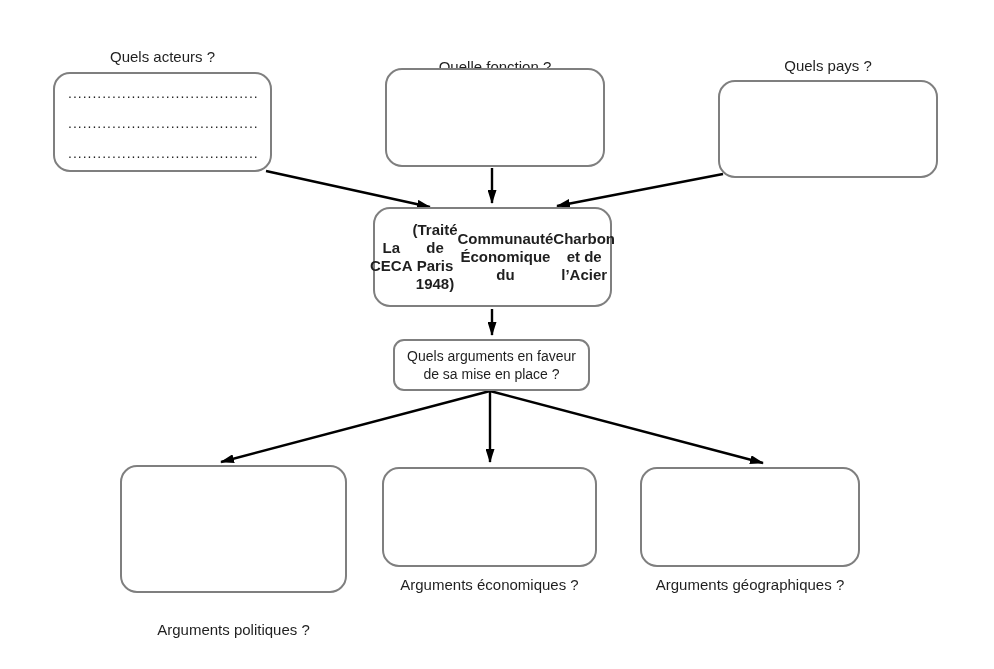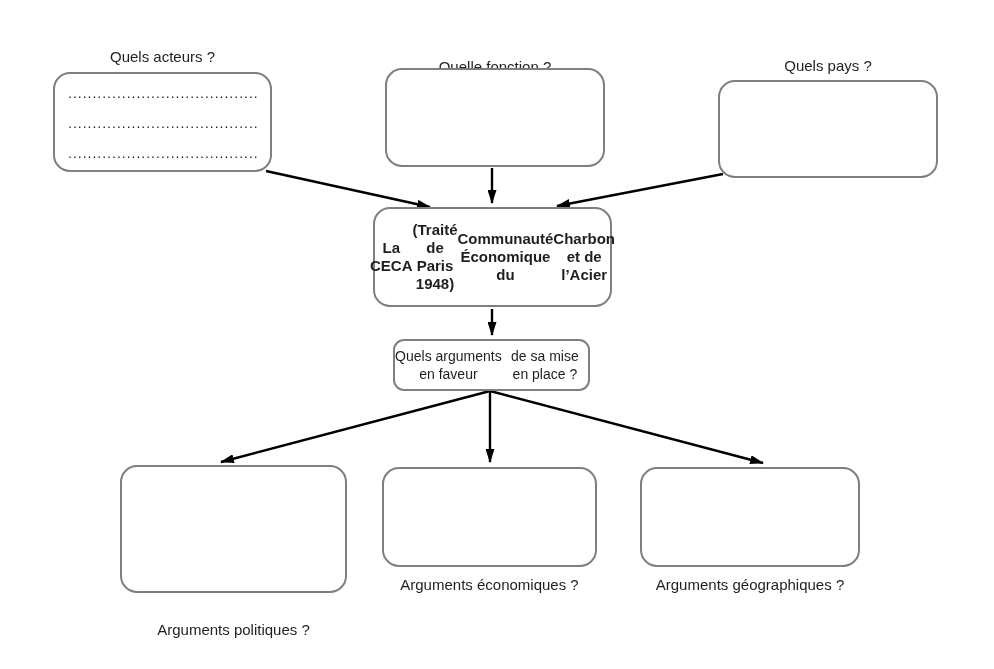--- a/index.html
+++ b/index.html
@@ -50,21 +50,21 @@
   .box-fonction  { left: 385px; top: 68px;  width: 220px; height: 99px;  }
   .box-pays      { left: 718px; top: 80px;  width: 220px; height: 98px;  }
   .box-ceca {
     left: 373px; top: 207px; width: 239px; height: 100px;
     display: flex; justify-content: center; align-items: center;
     font-weight: bold; font-size: 15px; line-height: 18px; text-align: center;
   }
   .box-args {
     left: 393px; top: 339px; width: 197px; height: 52px;
     border-radius: 11px;
-    display: flex; flex-direction: row; justify-content: center; align-items: center;
+    display: flex; flex-direction: column; justify-content: center; align-items: center;
     font-size: 14px; line-height: 18px; text-align: center;
   }
   .box-pol { left: 120px; top: 465px; width: 227px; height: 128px; }
   .box-eco { left: 382px; top: 467px; width: 215px; height: 100px; }
   .box-geo { left: 640px; top: 467px; width: 220px; height: 100px; }
 
   .lbl-acteurs { left: 53px;  top: 48px;  width: 219px; }
   .lbl-fonction{ left: 385px; top: 46px;  width: 220px; margin-top: 12px; }
   .lbl-pays    { left: 718px; top: 57px;  width: 220px; }
   .lbl-pol     { left: 120px; top: 595px; width: 227px; margin-top: 26px; }

